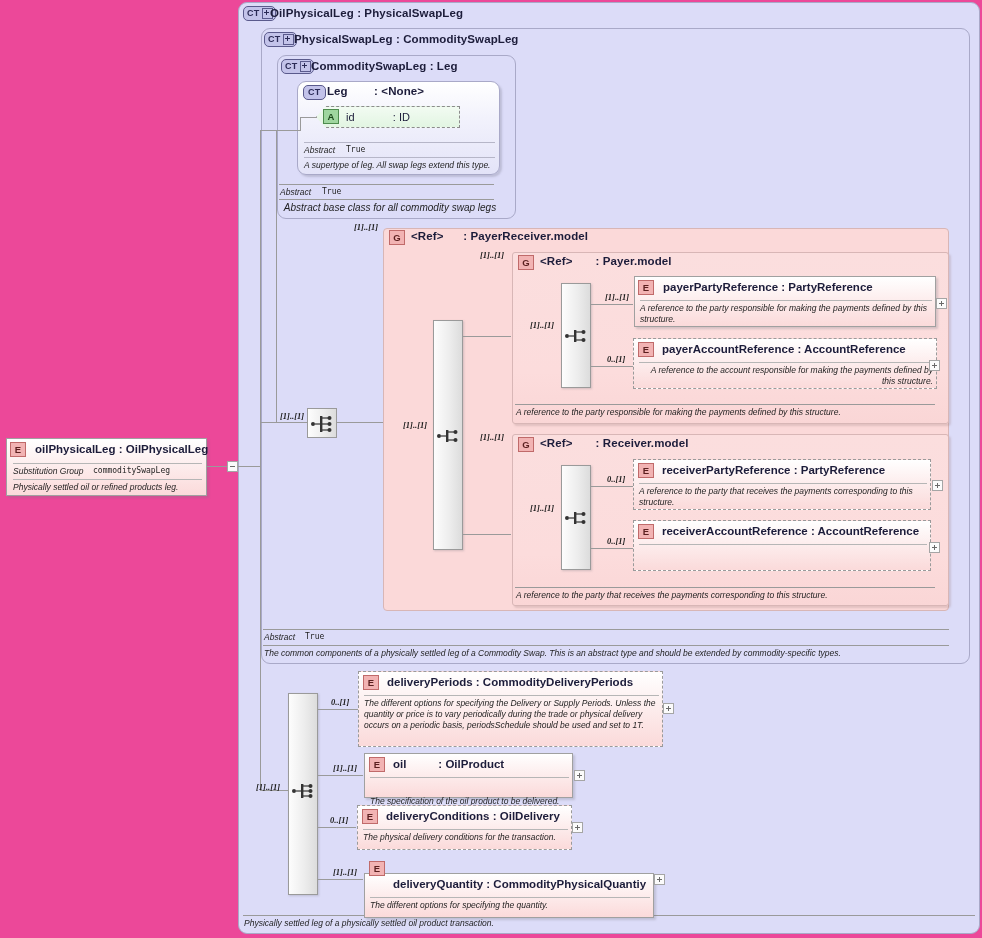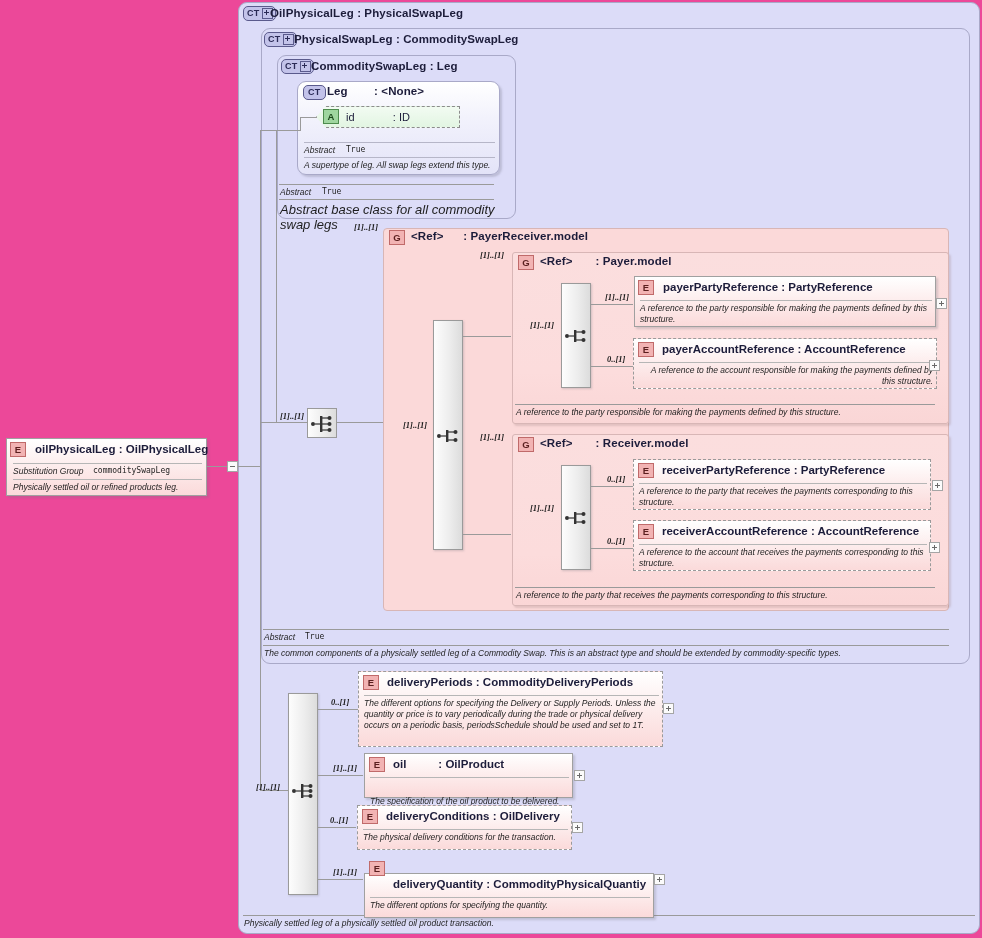--- a/index.html
+++ b/index.html
@@ -176,21 +176,21 @@
   <div class="ct-badge" style="left:281px;top:59px;">
     <span>CT</span>
       <i class="pl"></i>
   </div>
   <div class="hdr-title" style="left:311px;top:60px;">CommoditySwapLeg : Leg</div>
 
   <div class="ln lnh" style="left:279px;top:184px;width:215px;"></div>
   <div class="abs" style="left:280px;top:187px;font-size:8.5px;font-style:italic;color:#1e1e1e;">Abstract</div>
   <div class="abs" style="left:322px;top:187px;font-size:8px;font-family:'DejaVu Sans Mono',monospace;color:#1e1e1e;">True</div>
   <div class="ln lnh" style="left:279px;top:199px;width:215px;"></div>
-  <div class="abs" style="left:280px;top:202px;width:220px;font-size:13px;font-style:italic;color:#1e1e1e;">Abstract base class for all commodity swap legs</div>
+  <div class="abs" style="left:280px;top:202px;width:220px;font-size:10px;font-style:italic;color:#1e1e1e;text-align:center;">Abstract base class for all commodity swap legs</div>
 
   <div class="ctbox" style="left:297px;top:81px;width:203px;height:94px;">
     <div class="sep" style="left:6px;top:60px;width:191px;"></div>
     <div class="prop-k" style="left:6px;top:63px;">Abstract</div>
     <div class="prop-v" style="left:48px;top:63px;">True</div>
     <div class="sep" style="left:6px;top:75px;width:191px;"></div>
     <div class="doc" style="left:6px;top:78px;width:195px;">A supertype of leg. All swap legs extend this type.</div>
   </div>
   <div class="ct-badge" style="left:303px;top:85px;padding:0 4px;">
     <span>CT</span>
@@ -335,21 +335,20 @@
     <div class="sep" style="left:5px;top:23px;width:288px;"></div>
     <div class="doc" style="left:5px;top:26px;width:288px;">A reference to the party that receives the payments corresponding to this structure.</div>
   </div>
   <div class="e-badge" style="left:638px;top:463px;">E</div>
   <div class="occ" style="left:607px;top:474px;">0..[1]</div>
   <div class="pmbox plus" style="left:932px;top:480px;"></div>
 
   <div class="ebox optional" style="left:633px;top:520px;width:298px;height:51px;">
     <div class="etitle" style="left:28px;top:4px;">receiverAccountReference : AccountReference</div>
     <div class="sep" style="left:5px;top:23px;width:288px;"></div>
-    <div class="doc" style="left:5px;top:26px;width:288px;">A reference to the account that receives the payments corresponding to this structure.</div>
   </div>
   <div class="e-badge" style="left:638px;top:524px;">E</div>
   <div class="occ" style="left:607px;top:536px;">0..[1]</div>
   <div class="pmbox plus" style="left:929px;top:542px;"></div>
 
   <div class="ln lnh" style="left:515px;top:587px;width:420px;"></div>
   <div class="abs" style="left:516px;top:590px;width:425px;font-size:8.5px;font-style:italic;color:#1e1e1e;">A reference to the party that receives the payments corresponding to this structure.</div>
 
   <div class="seqbar" style="left:288px;top:693px;height:202px;">
     <svg class="seqglyph" viewBox="0 0 30 30" style="top:82px;">

